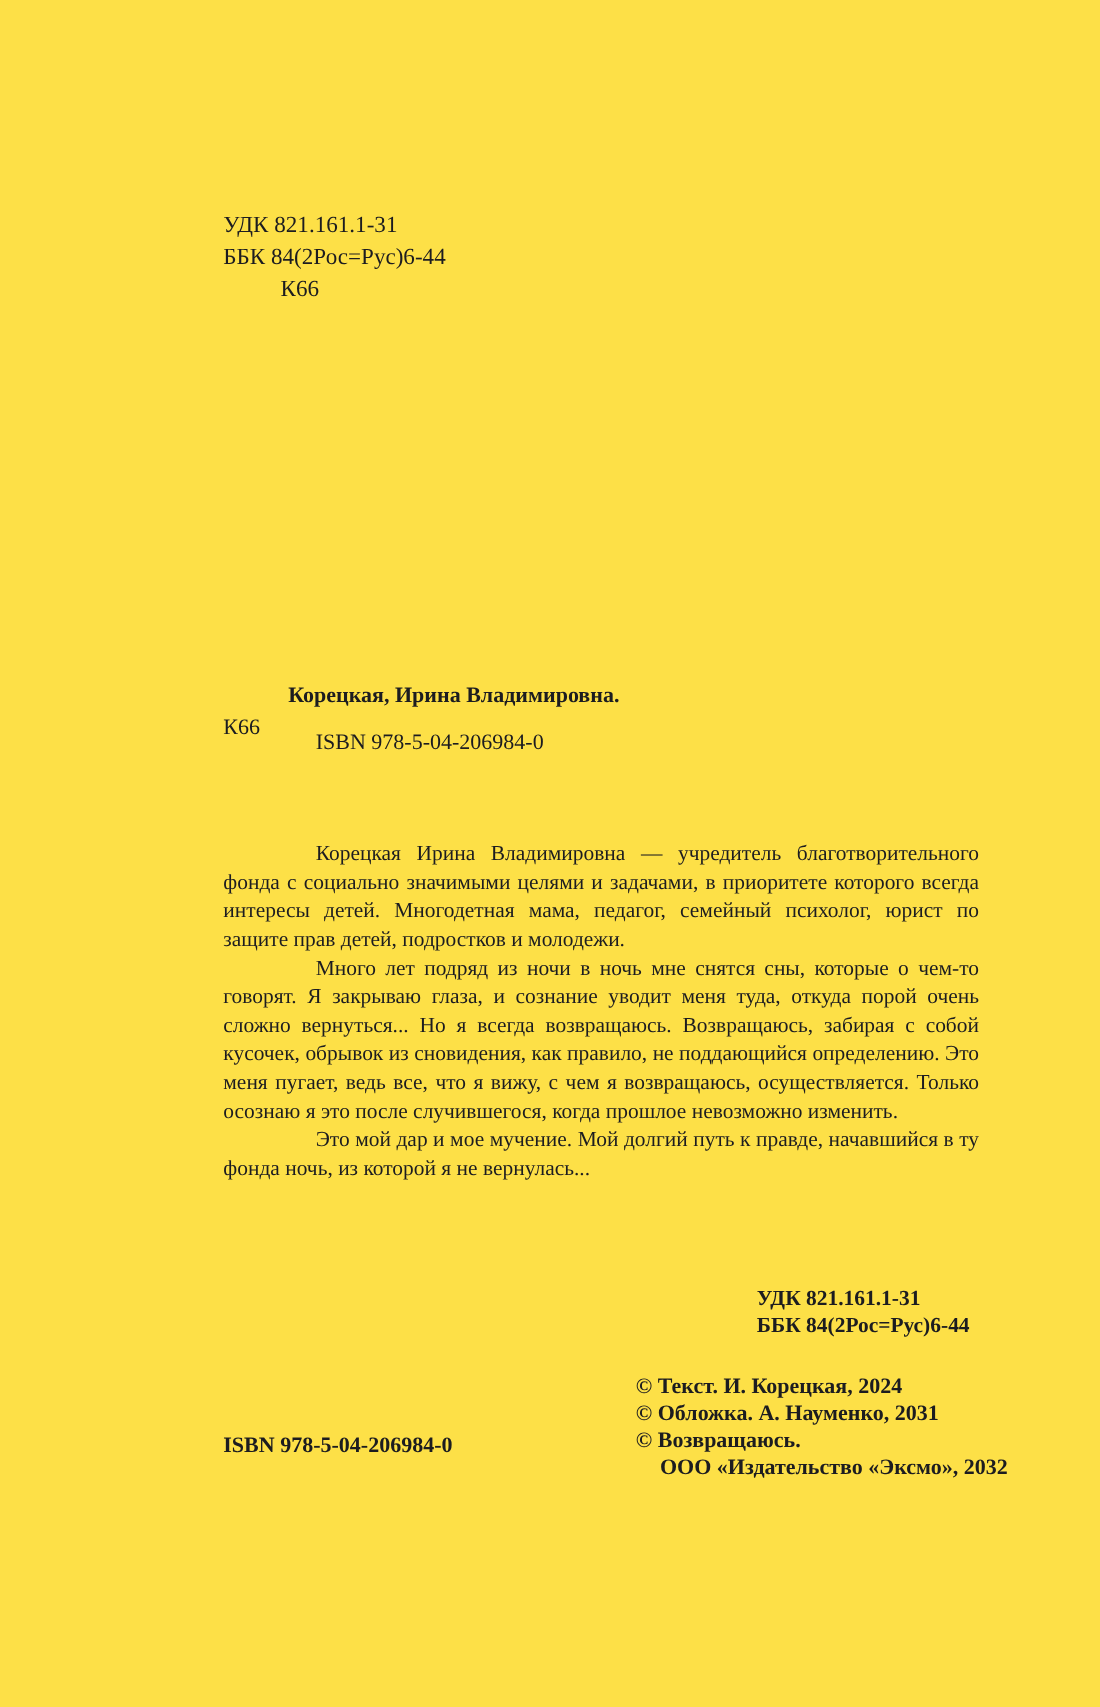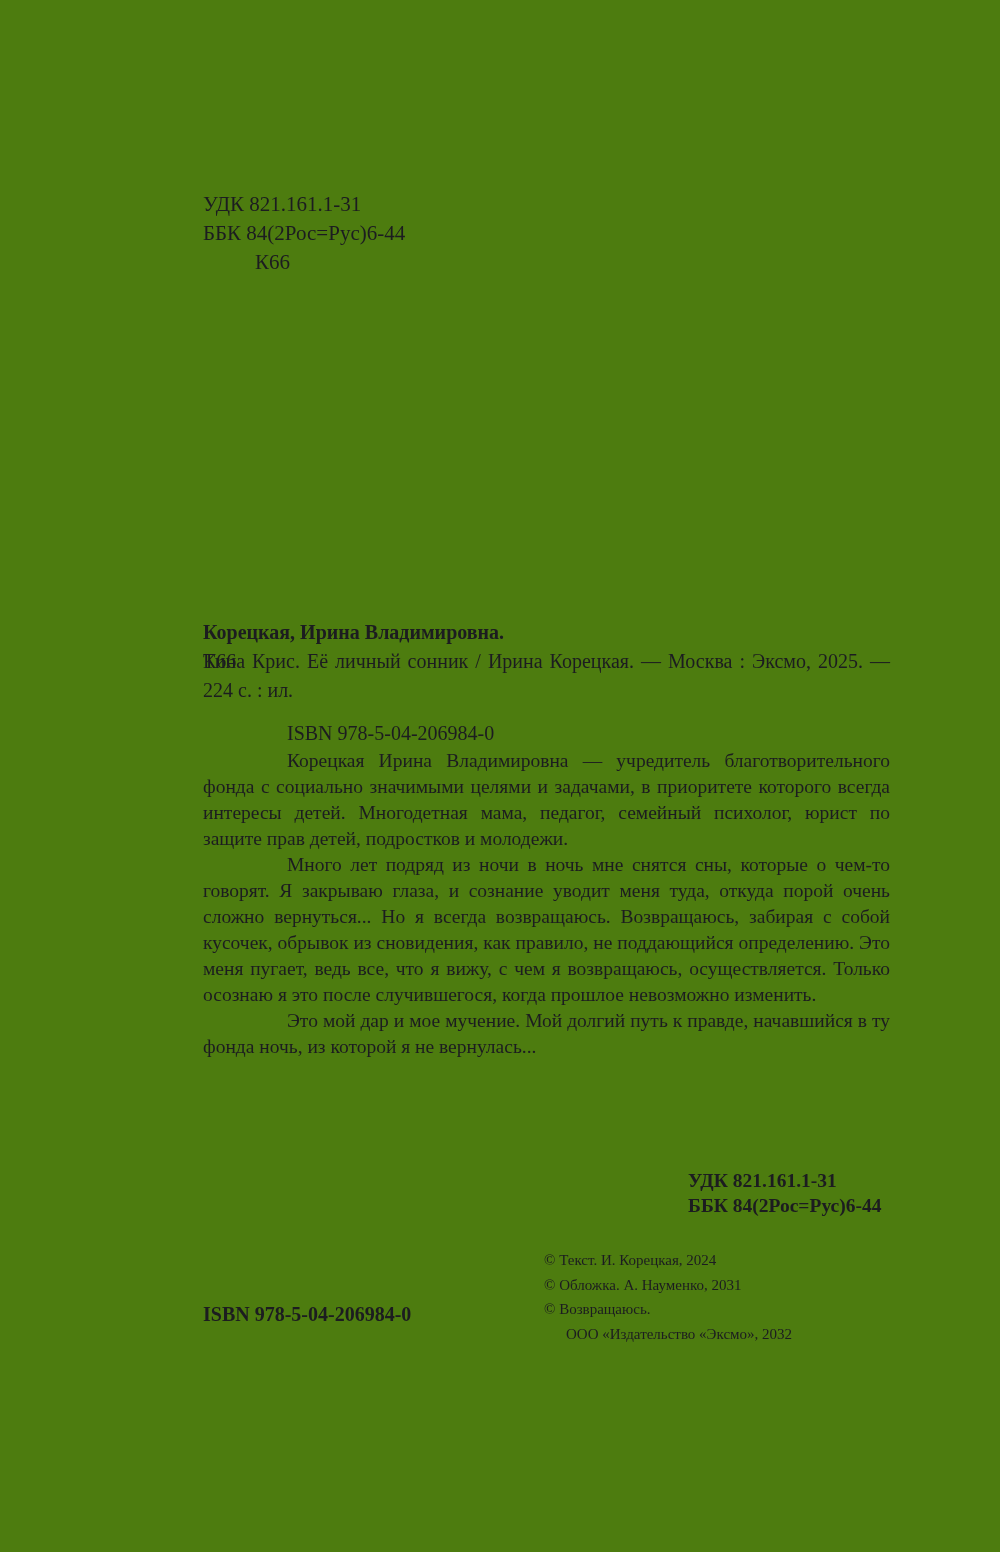--- a/index.html
+++ b/index.html
@@ -1,21 +1,21 @@
 <!DOCTYPE html>
 <html lang="ru"><head>
 <meta charset="utf-8">
 <style>
   html, body { margin: 0; padding: 0; background: #e9e9e9; }
   .page {
     position: relative;
     width: 1000px;
     height: 1552px;
     margin: 0 auto;
-    background: #4d7c0f;
+    background: #fde047;
     color: #1c1c20;
     font-family: "Liberation Serif", "DejaVu Serif", serif;
     overflow: hidden;
   }
 
   .top-codes {
     position: absolute;
     left: 203px;
     top: 190px;
     font-size: 21px;
@@ -30,52 +30,52 @@
     top: 618px;
     width: 687px;
     font-size: 20px;
     line-height: 29px;
   }
   .catalog-code {
     position: absolute;
     left: 0;
     top: 29px;
   }
-  .catalog-entry { }
+  .catalog-entry { margin-left: 59px; }
   .catalog-author { font-weight: bold; }
   .catalog-desc { text-align: justify; }
   .catalog-isbn { margin-left: 84px; margin-top: 14px; }
 
   .annotation {
     position: absolute;
     left: 203px;
-    top: 748px;
+    top: 764px;
     width: 687px;
     font-size: 19.5px;
     line-height: 26px;
     text-align: justify;
   }
   .annotation p { margin: 0; text-indent: 84px; }
 
   .bottom-codes {
     position: absolute;
     left: 688px;
     top: 1168px;
     font-weight: bold;
     font-size: 19.5px;
     line-height: 25px;
     white-space: nowrap;
   }
 
   .copyright {
     position: absolute;
-    left: 544px;
+    left: 578px;
     top: 1248px;
-    font-weight: normal;
-    font-size: 15px;
+    font-weight: bold;
+    font-size: 20px;
     line-height: 24.6px;
     white-space: nowrap;
   }
   .copyright .indent { padding-left: 22px; }
 
   .isbn-bottom {
     position: absolute;
     left: 203px;
     top: 1303px;
     font-weight: bold;
@@ -91,21 +91,20 @@
   <div class="top-codes">
     <div>УДК 821.161.1-31</div>
     <div>ББК 84(2Рос=Рус)6-44</div>
     <div class="code-indent">К66</div>
   </div>
 
   <div class="catalog">
     <div class="catalog-code">К66</div>
     <div class="catalog-entry">
       <div class="catalog-author">Корецкая, Ирина Владимировна.</div>
-      <div class="catalog-desc">Тина Крис. Её личный сонник / Ирина Корецкая. — Москва : Эксмо, 2025. — 224 с. : ил.</div>
     </div>
     <div class="catalog-isbn">ISBN 978-5-04-206984-0</div>
   </div>
 
   <div class="annotation">
     <p>Корецкая Ирина Владимировна — учредитель благотворительного фонда с социально значимыми целями и задачами, в приоритете которого всегда интересы детей. Многодетная мама, педагог, семейный психолог, юрист по защите прав детей, подростков и молодежи.</p>
     <p>Много лет подряд из ночи в ночь мне снятся сны, которые о чем-то говорят. Я закрываю глаза, и сознание уводит меня туда, откуда порой очень сложно вернуться... Но я всегда возвращаюсь. Возвращаюсь, забирая с собой кусочек, обрывок из сновидения, как правило, не поддающийся определению. Это меня пугает, ведь все, что я вижу, с чем я возвращаюсь, осуществляется. Только осознаю я это после случившегося, когда прошлое невозможно изменить.</p>
     <p>Это мой дар и мое мучение. Мой долгий путь к правде, начавшийся в ту фонда ночь, из которой я не вернулась...</p>
   </div>
 

